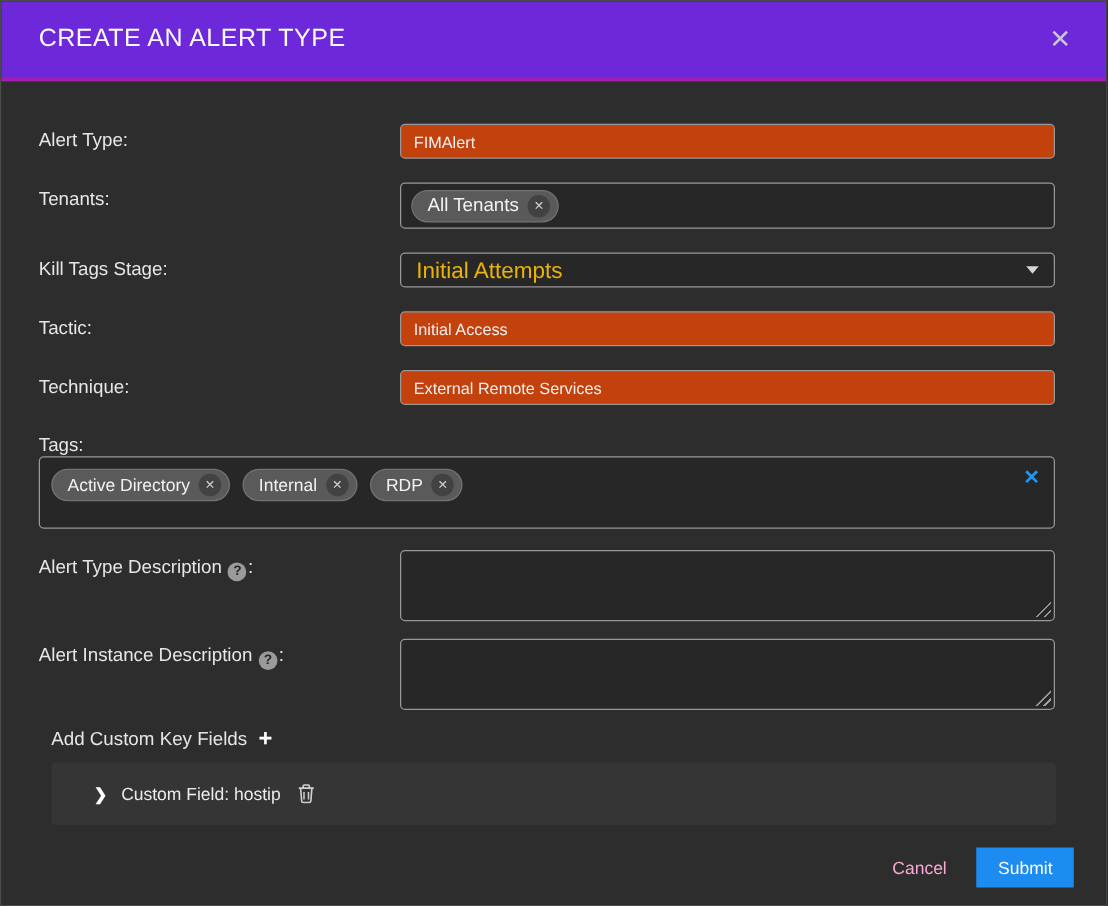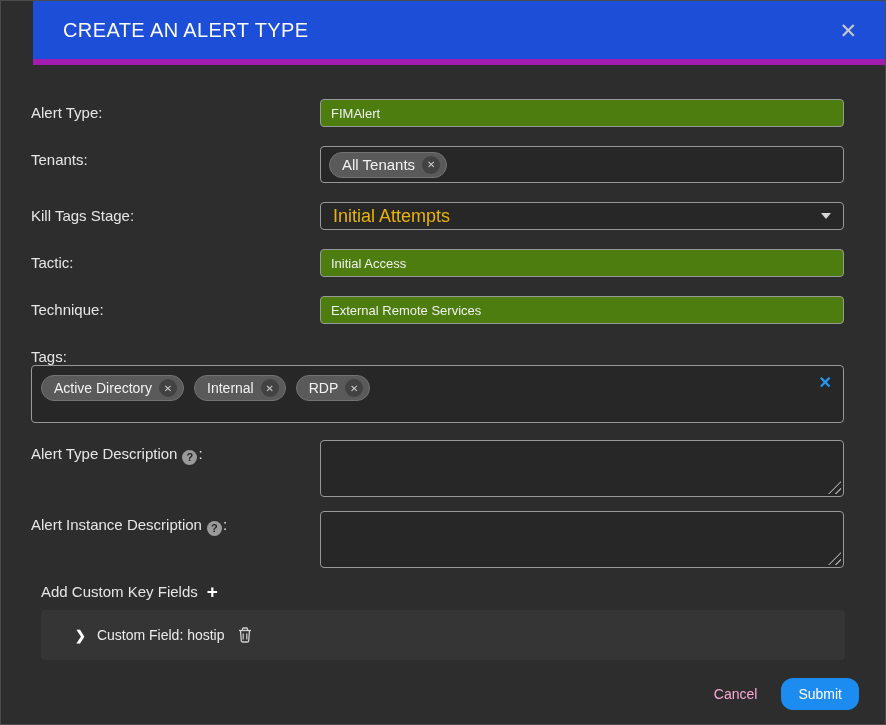--- a/index.html
+++ b/index.html
@@ -10,46 +10,45 @@
     width: 886px; height: 725px;
     background: #2d2d2d;
     border: 1px solid #4a4a4a;
     position: relative;
     overflow: hidden;
   }
 
   
   .modal-header {
     height: 64px;
-    background: #1d4ed8;
-    border-bottom: 6px solid #a21caf;
+    background: #6d28d9;
+    border-bottom: 3px solid #a21caf;
     display: flex; align-items: center; justify-content: space-between;
     padding: 0 28px 0 30px;
-    margin-left: 32px;
   }
   .modal-title {
     color: #fbfbfb; font-size: 20px; font-weight: 500; letter-spacing: .4px;
   }
   .close-x {
     color: #c9c9c9; font-size: 21px; line-height: 1; cursor: pointer; font-weight: 400;
   }
 
   
   .modal-body { padding-top: 34px; }
   .row { display: flex; padding: 0 41px 0 30px; margin-bottom: 19px; }
   .row-tags { margin-bottom: 17px; flex-direction: column; }
   .row-desc { margin-bottom: 14px; }
   .lbl {
     width: 289px; flex: none; color: #e6e6e6; font-size: 15px; padding-top: 5px;
   }
   .ctrl { flex: 1; position: relative; }
 
   .text-input {
     width: 100%; height: 28px;
-    background: #4d7c0f; border: 1px solid #989898; border-radius: 4px;
+    background: #c2410c; border: 1px solid #989898; border-radius: 4px;
     color: #f0f0f0; font-size: 13px; padding: 0 10px;
     font-family: "Liberation Sans", sans-serif;
     outline: none;
   }
 
   
   .chipbox {
     width: 100%; background: #272727; border: 1px solid #989898; border-radius: 4px;
     display: flex; align-items: center; flex-wrap: wrap; gap: 10px;
     cursor: text;
@@ -140,21 +139,21 @@
   
   .modal-footer {
     display: flex; justify-content: flex-end; align-items: center;
     gap: 24px; padding: 0 26px;
   }
   .cancel-link {
     background: none; border: none; color: #f9a8d4; font-size: 14px; cursor: pointer;
     font-family: "Liberation Sans", sans-serif;
   }
   .submit-btn {
-    background: #1d8cf0; border: none; border-radius: 12px;
+    background: #1d8cf0; border: none; border-radius: 0;
     color: #ffffff; font-size: 14px; padding: 8px 17px; cursor: pointer;
     font-family: "Liberation Sans", sans-serif;
   }
 </style>
 </head>
 <body>
 
 <div class="modal">
 
   <header class="modal-header">

